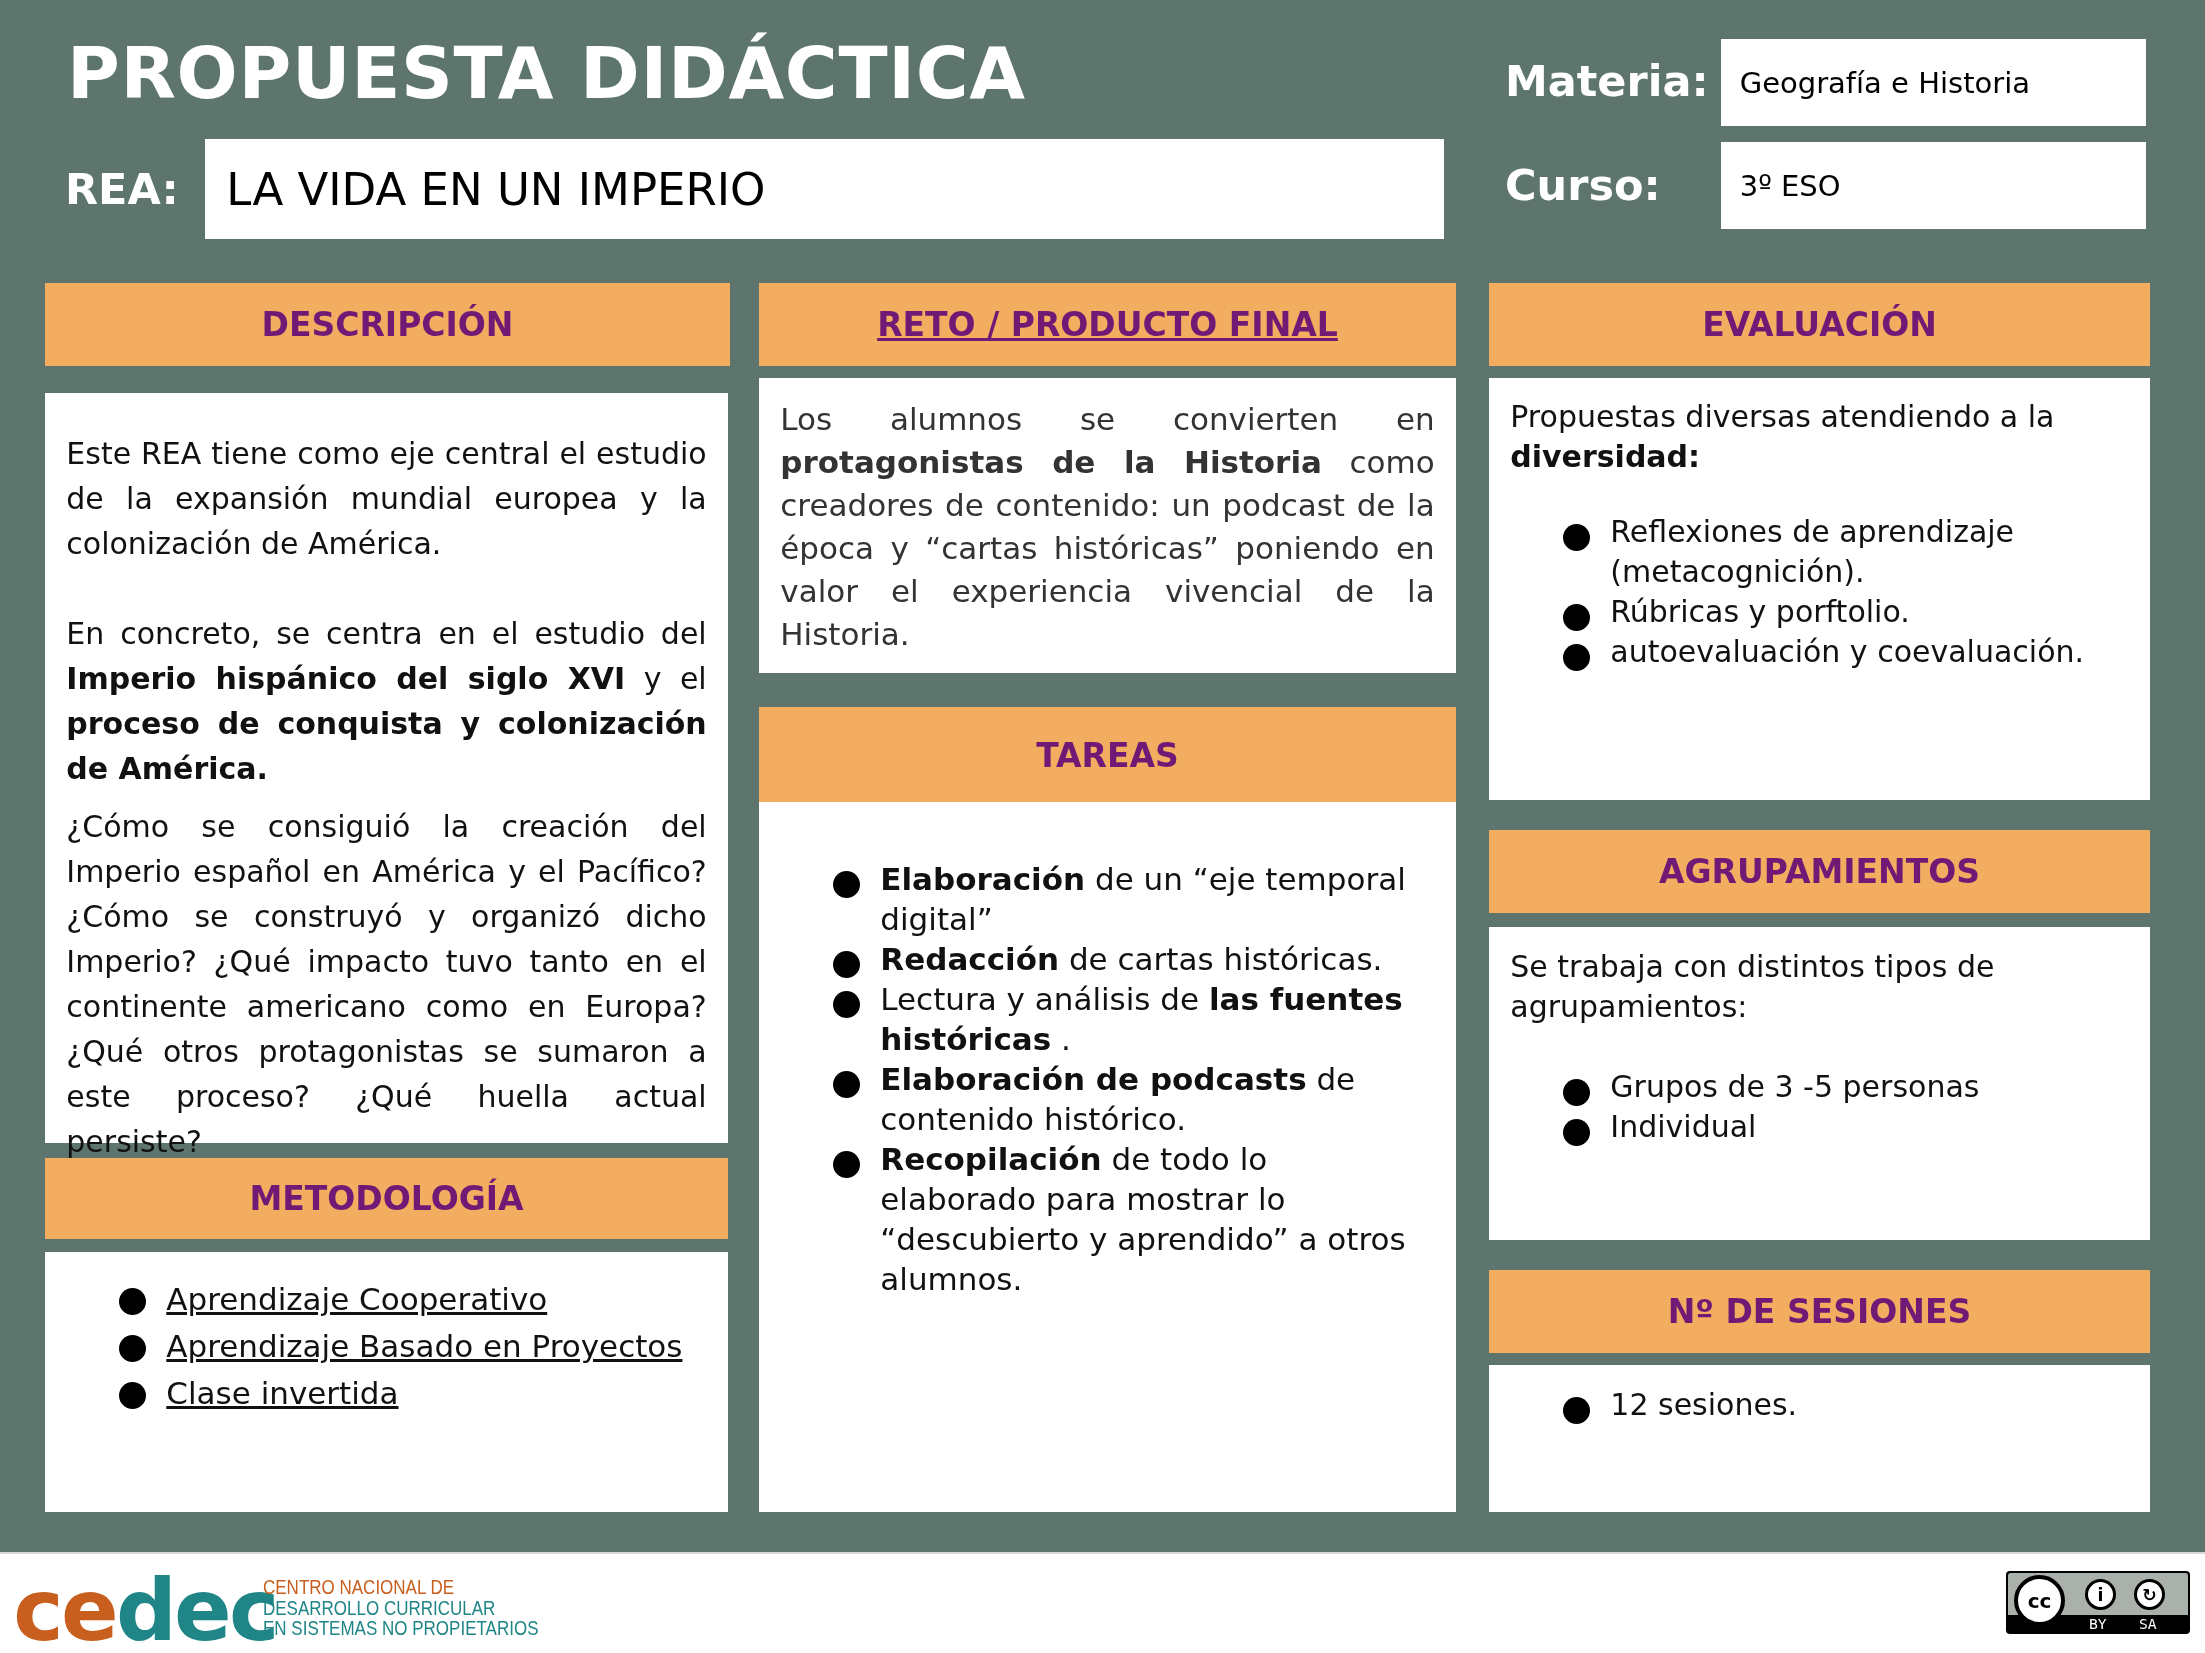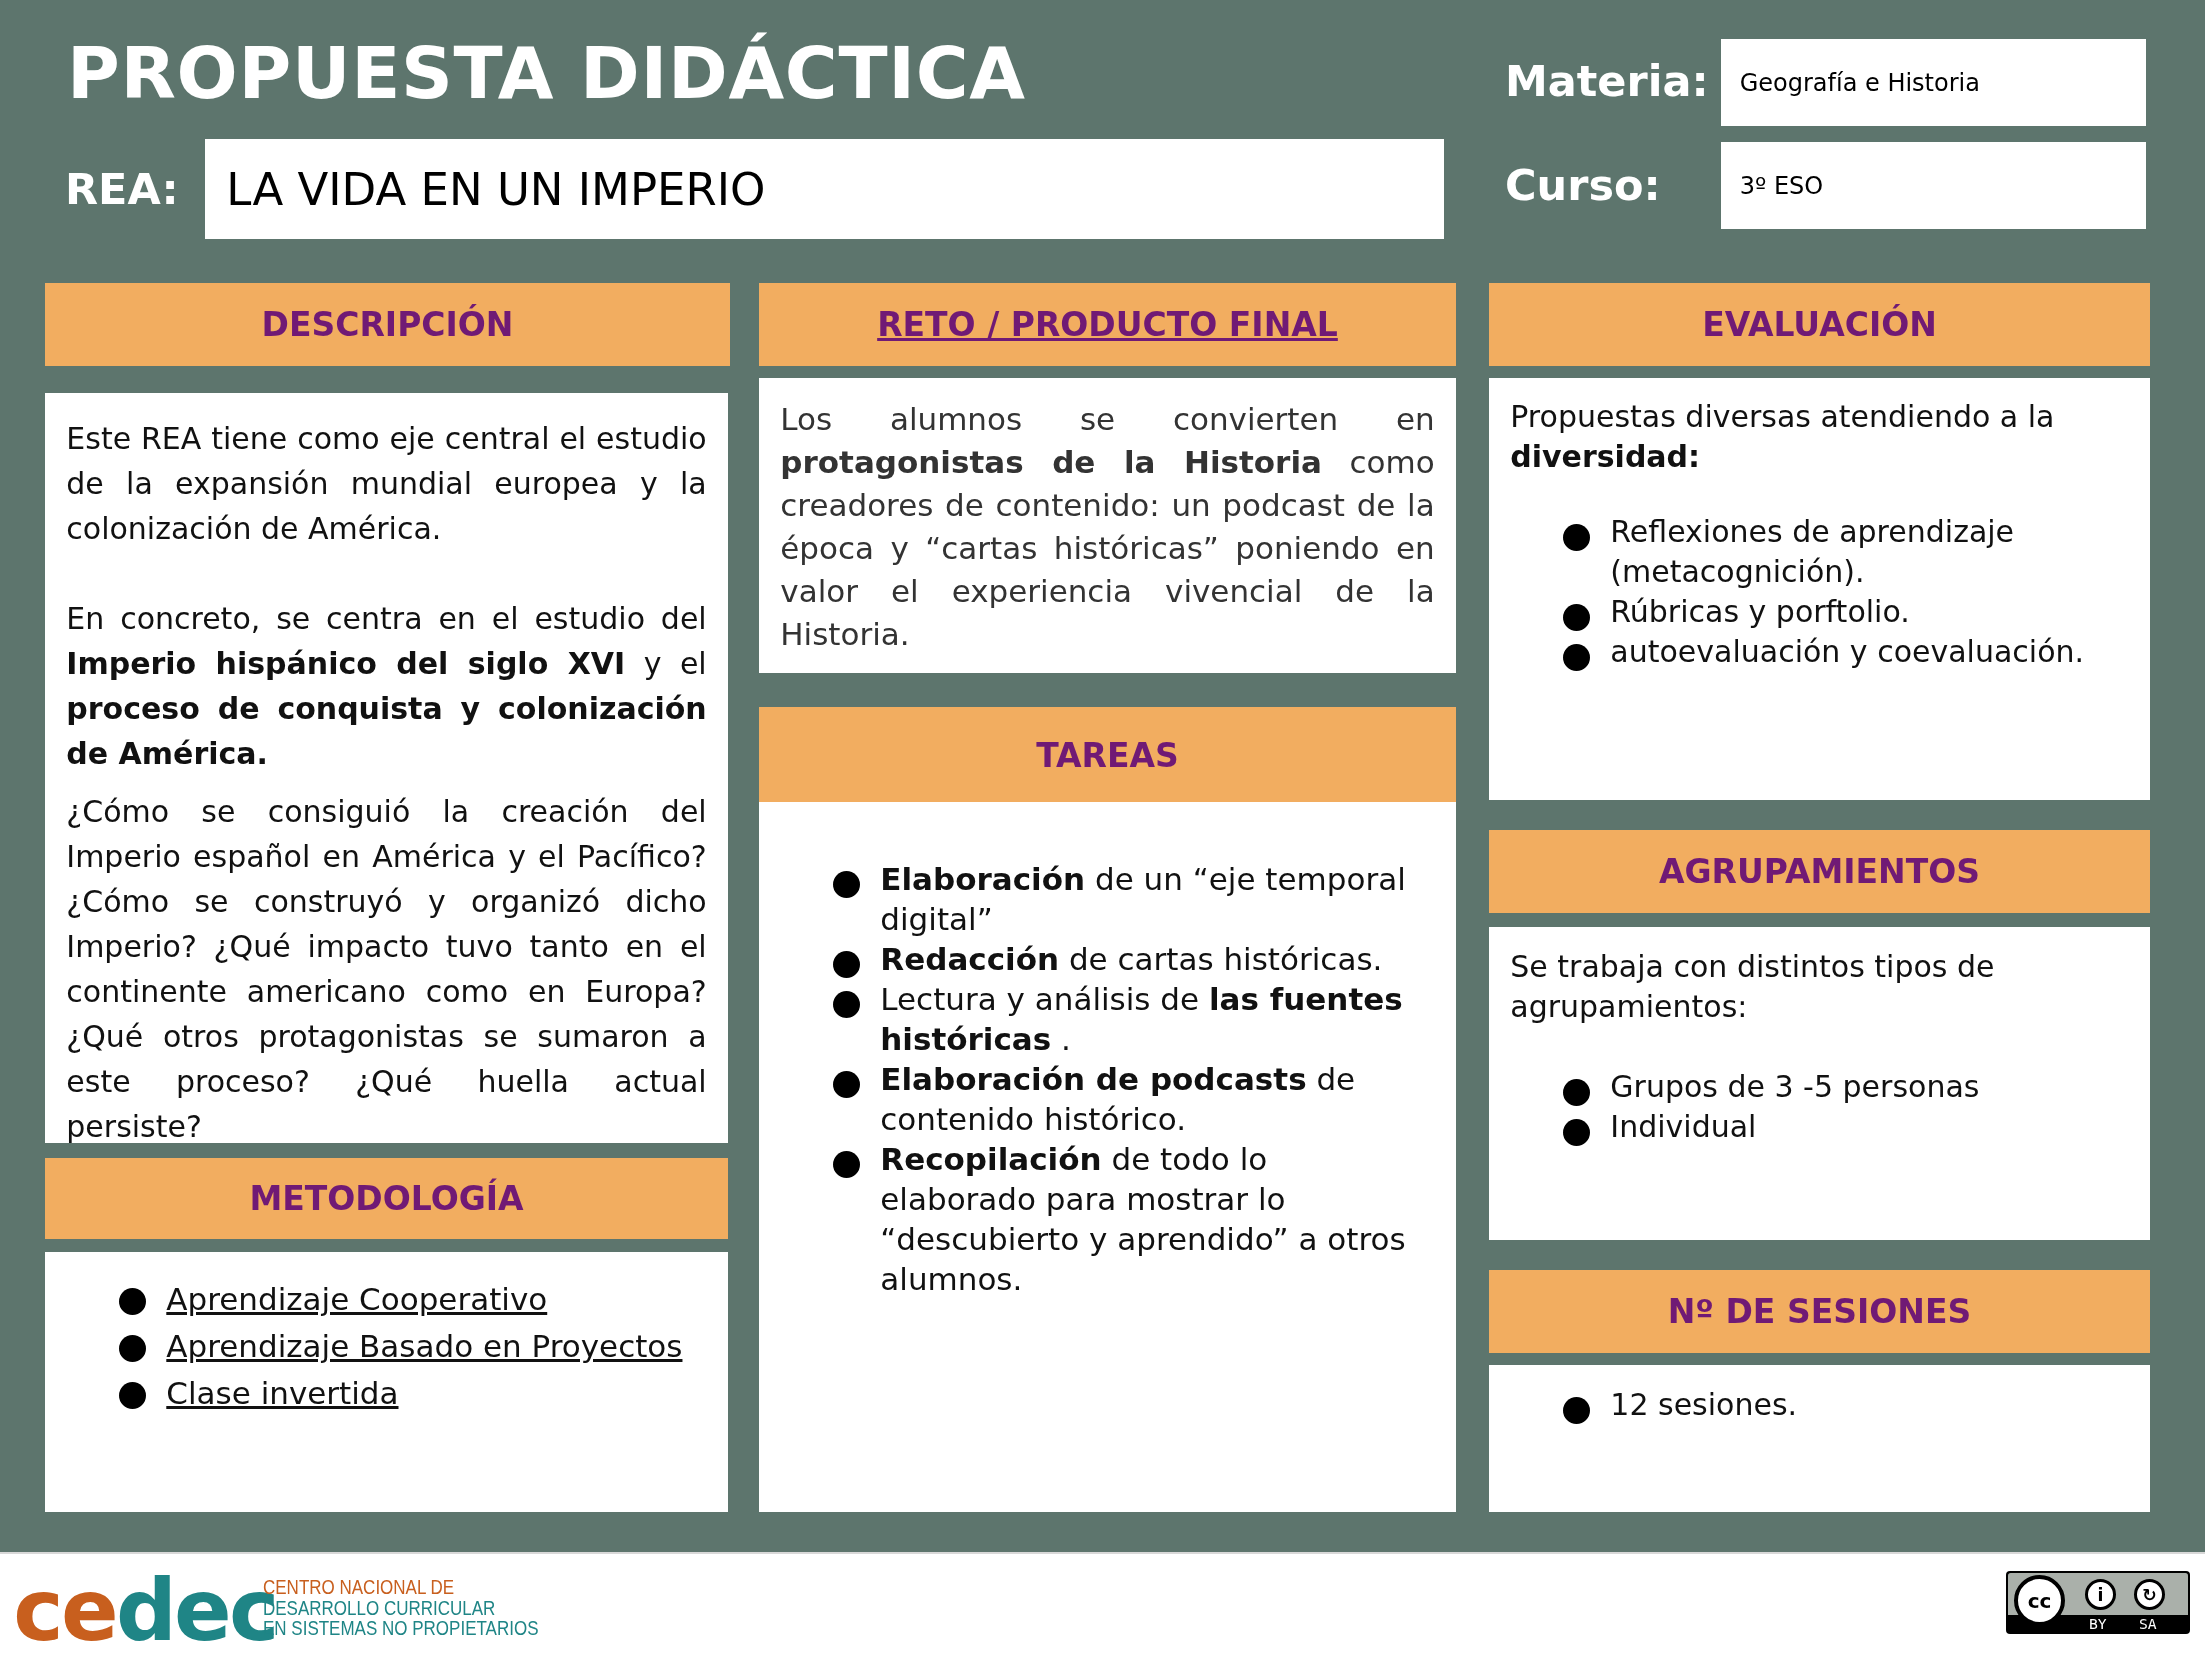--- a/index.html
+++ b/index.html
@@ -13,21 +13,21 @@
   .title {
     left:67px; top:27px; color:#fff; font-weight:bold; font-size:72px;
     letter-spacing:0.7px; line-height:93px; white-space:nowrap;
     font-family:"DejaVu Sans", sans-serif;
   }
   .label-white {
     color:#fff; font-weight:bold; font-size:43px; line-height:53px; white-space:nowrap;
   }
   .field {
     background:#fff; color:#000; display:flex; align-items:center;
-    padding-left:18.7px; font-size:24px; white-space:nowrap;
+    padding-left:18.7px; font-size:29px; white-space:nowrap;
   }
   .field.rea { font-size:45px; padding-left:21.3px; }
   .hdr {
     background:#f2ad60; display:flex; align-items:center; justify-content:center;
     font-weight:bold; font-size:33px; color:#701a75; white-space:nowrap;
   }
   .box { background:#fff; padding:24px 21.3px 13.3px 21.3px; font-size:30px; line-height:45px; color:#111; }
   .just { text-align:justify; }
   .box b { font-weight:bold; }
   .mid-text { color:#333; font-size:31px; line-height:43px; }
@@ -84,21 +84,21 @@
 <div class="abs label-white" style="left:65px; top:163px; font-size:43px;">REA:</div>
 <div class="abs field rea" style="left:205px; top:139px; width:1239px; height:100px;">LA VIDA EN UN IMPERIO</div>
 
 <div class="abs label-white" style="left:1505px; top:55px;">Materia:</div>
 <div class="abs field" style="left:1721px; top:39px; width:425px; height:87px;">Geografía e Historia</div>
 
 <div class="abs label-white" style="left:1505px; top:159px;">Curso:</div>
 <div class="abs field" style="left:1721px; top:142px; width:425px; height:87px;">3º ESO</div>
 
 <div class="abs hdr" style="left:45px; top:283px; width:685px; height:83px;">DESCRIPCIÓN</div>
-<div class="abs box just" style="left:45px; top:393px; width:683px; height:750px; padding-top:23px;">
+<div class="abs box just" style="left:45px; top:393px; width:683px; height:750px; padding-top:38px;">
   <p style="margin:0 0 45px 0;">Este REA  tiene como eje central el estudio de la expansión mundial europea y la colonización de América.</p>
   <p style="margin:0 0 13.3px 0;"><span>En concreto, se centra en el estudio del </span><b>Imperio hispánico del siglo XVI</b><span> y el </span><b>proceso de conquista y colonización de América.</b></p>
   <p style="margin:0;">¿Cómo se consiguió la creación del Imperio español en América y el Pacífico? ¿Cómo se construyó y organizó dicho Imperio? ¿Qué impacto tuvo tanto en el continente americano como en Europa? ¿Qué otros protagonistas se sumaron a este proceso? ¿Qué huella actual persiste?</p>
 </div>
 
 <div class="abs hdr" style="left:45px; top:1158px; width:683px; height:81px;">METODOLOGÍA</div>
 <div class="abs box" style="left:45px; top:1252px; width:683px; height:260px; padding-top:24px;">
   <ul class="bul meto">
     <li><span class="dot"></span><span>Aprendizaje Cooperativo</span></li>
     <li><span class="dot"></span><span>Aprendizaje Basado en Proyectos</span></li>

